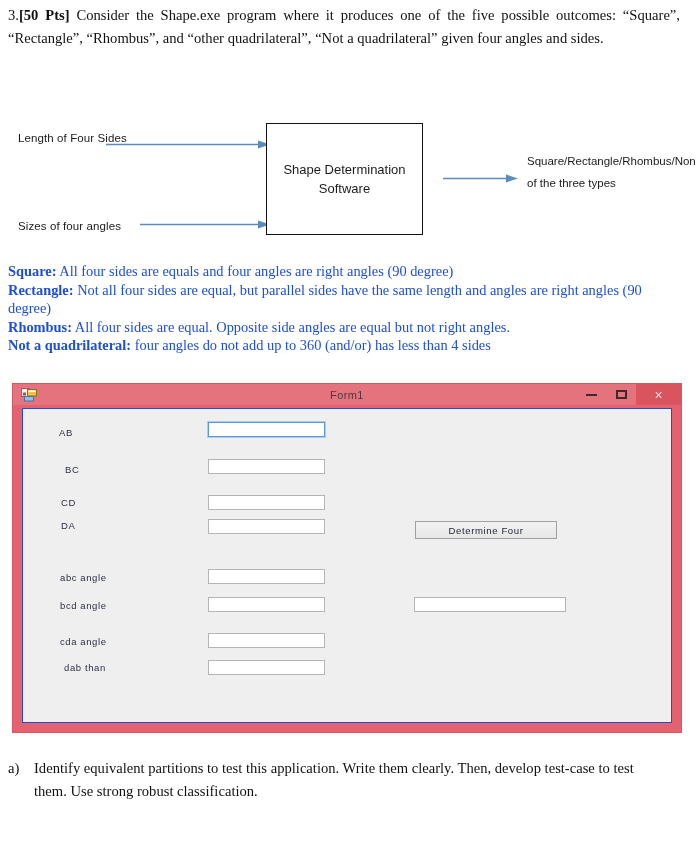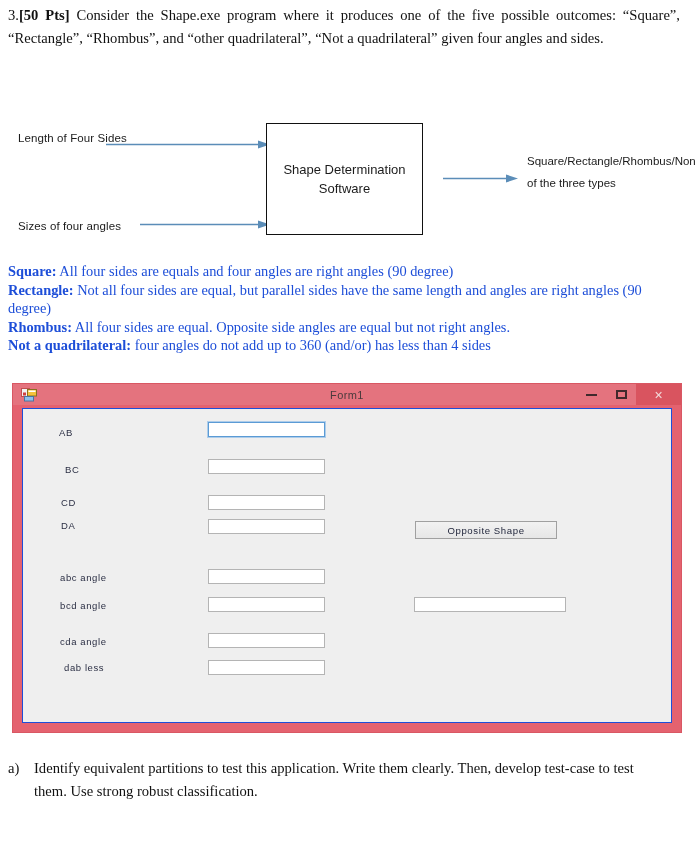--- a/index.html
+++ b/index.html
@@ -311,28 +311,28 @@
     <div class="f-label" style="left:38px; top:111px;">DA</div>
 
     <div class="f-textbox focused" style="left:185px; top:13px;  width:117px;"></div>
     <div class="f-textbox" style="left:185px; top:50px;  width:117px;"></div>
     <div class="f-textbox" style="left:185px; top:86px;  width:117px;"></div>
     <div class="f-textbox" style="left:185px; top:110px; width:117px;"></div>
 
     <div class="f-label" style="left:37px; top:163px;">abc angle</div>
     <div class="f-label" style="left:37px; top:191px;">bcd angle</div>
     <div class="f-label" style="left:37px; top:227px;">cda angle</div>
-    <div class="f-label" style="left:41px; top:253px;">dab less</div>
+    <div class="f-label" style="left:41px; top:253px;">dab than</div>
 
     <div class="f-textbox" style="left:185px; top:160px; width:117px;"></div>
     <div class="f-textbox" style="left:185px; top:188px; width:117px;"></div>
     <div class="f-textbox" style="left:185px; top:224px; width:117px;"></div>
     <div class="f-textbox" style="left:185px; top:251px; width:117px;"></div>
 
-    <div class="f-button" style="left:392px; top:112px; width:142px; height:18px;">Opposite Shape</div>
+    <div class="f-button" style="left:392px; top:112px; width:142px; height:18px;">Determine Four</div>
 
     <div class="f-textbox" style="left:391px; top:188px; width:152px;"></div>
   </div>
 </div>
 
 <div class="q-bottom">
   <span class="marker">a)</span>
   <span class="body">Identify equivalent partitions to test this application. Write them clearly. Then, develop test-case to test them. Use strong robust classification.</span>
 </div>
 

